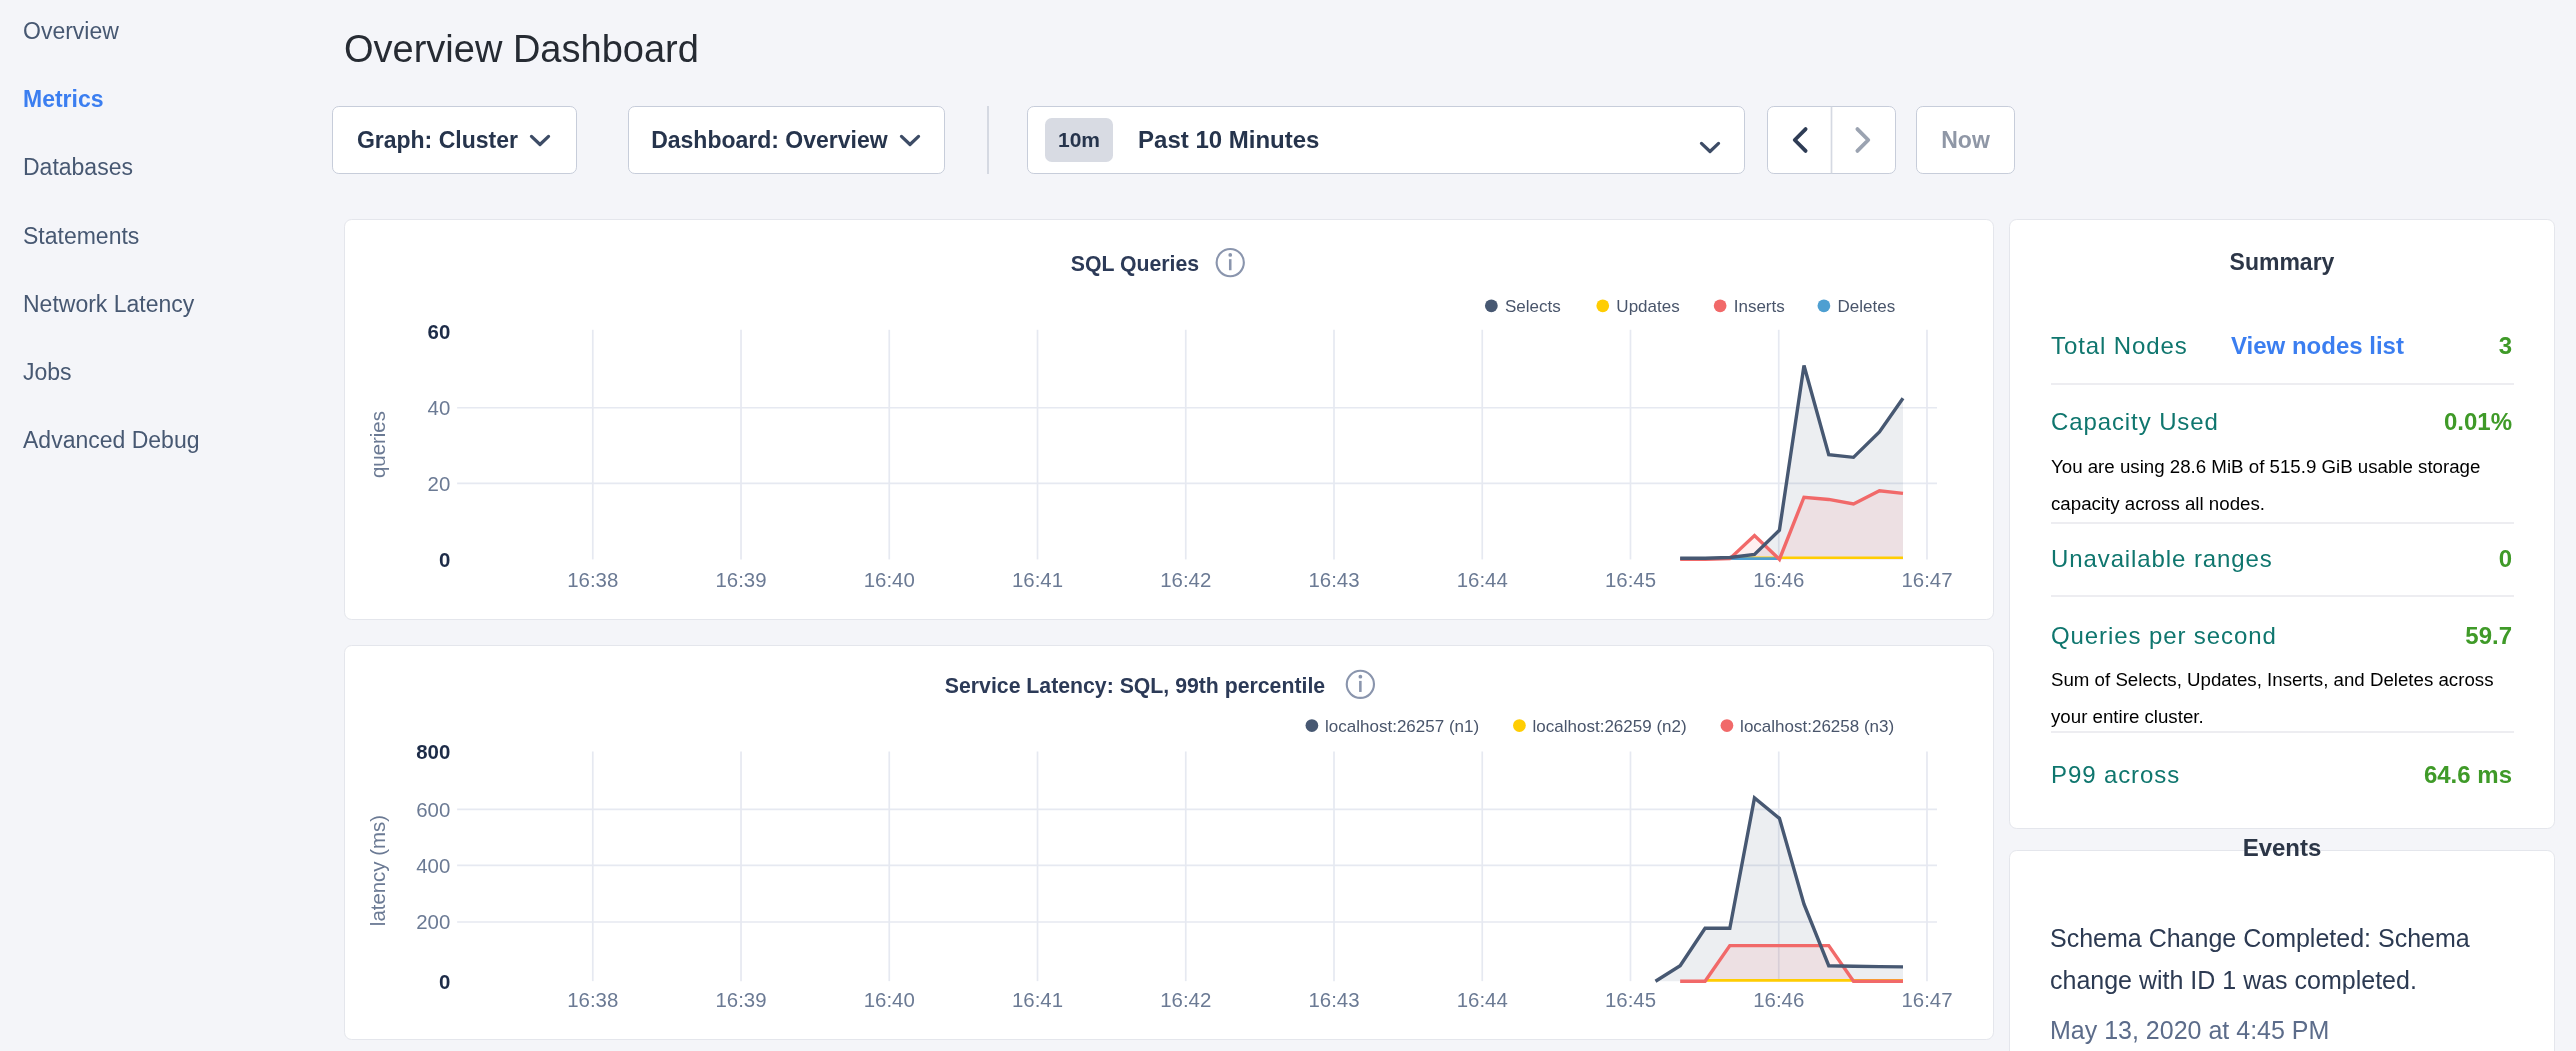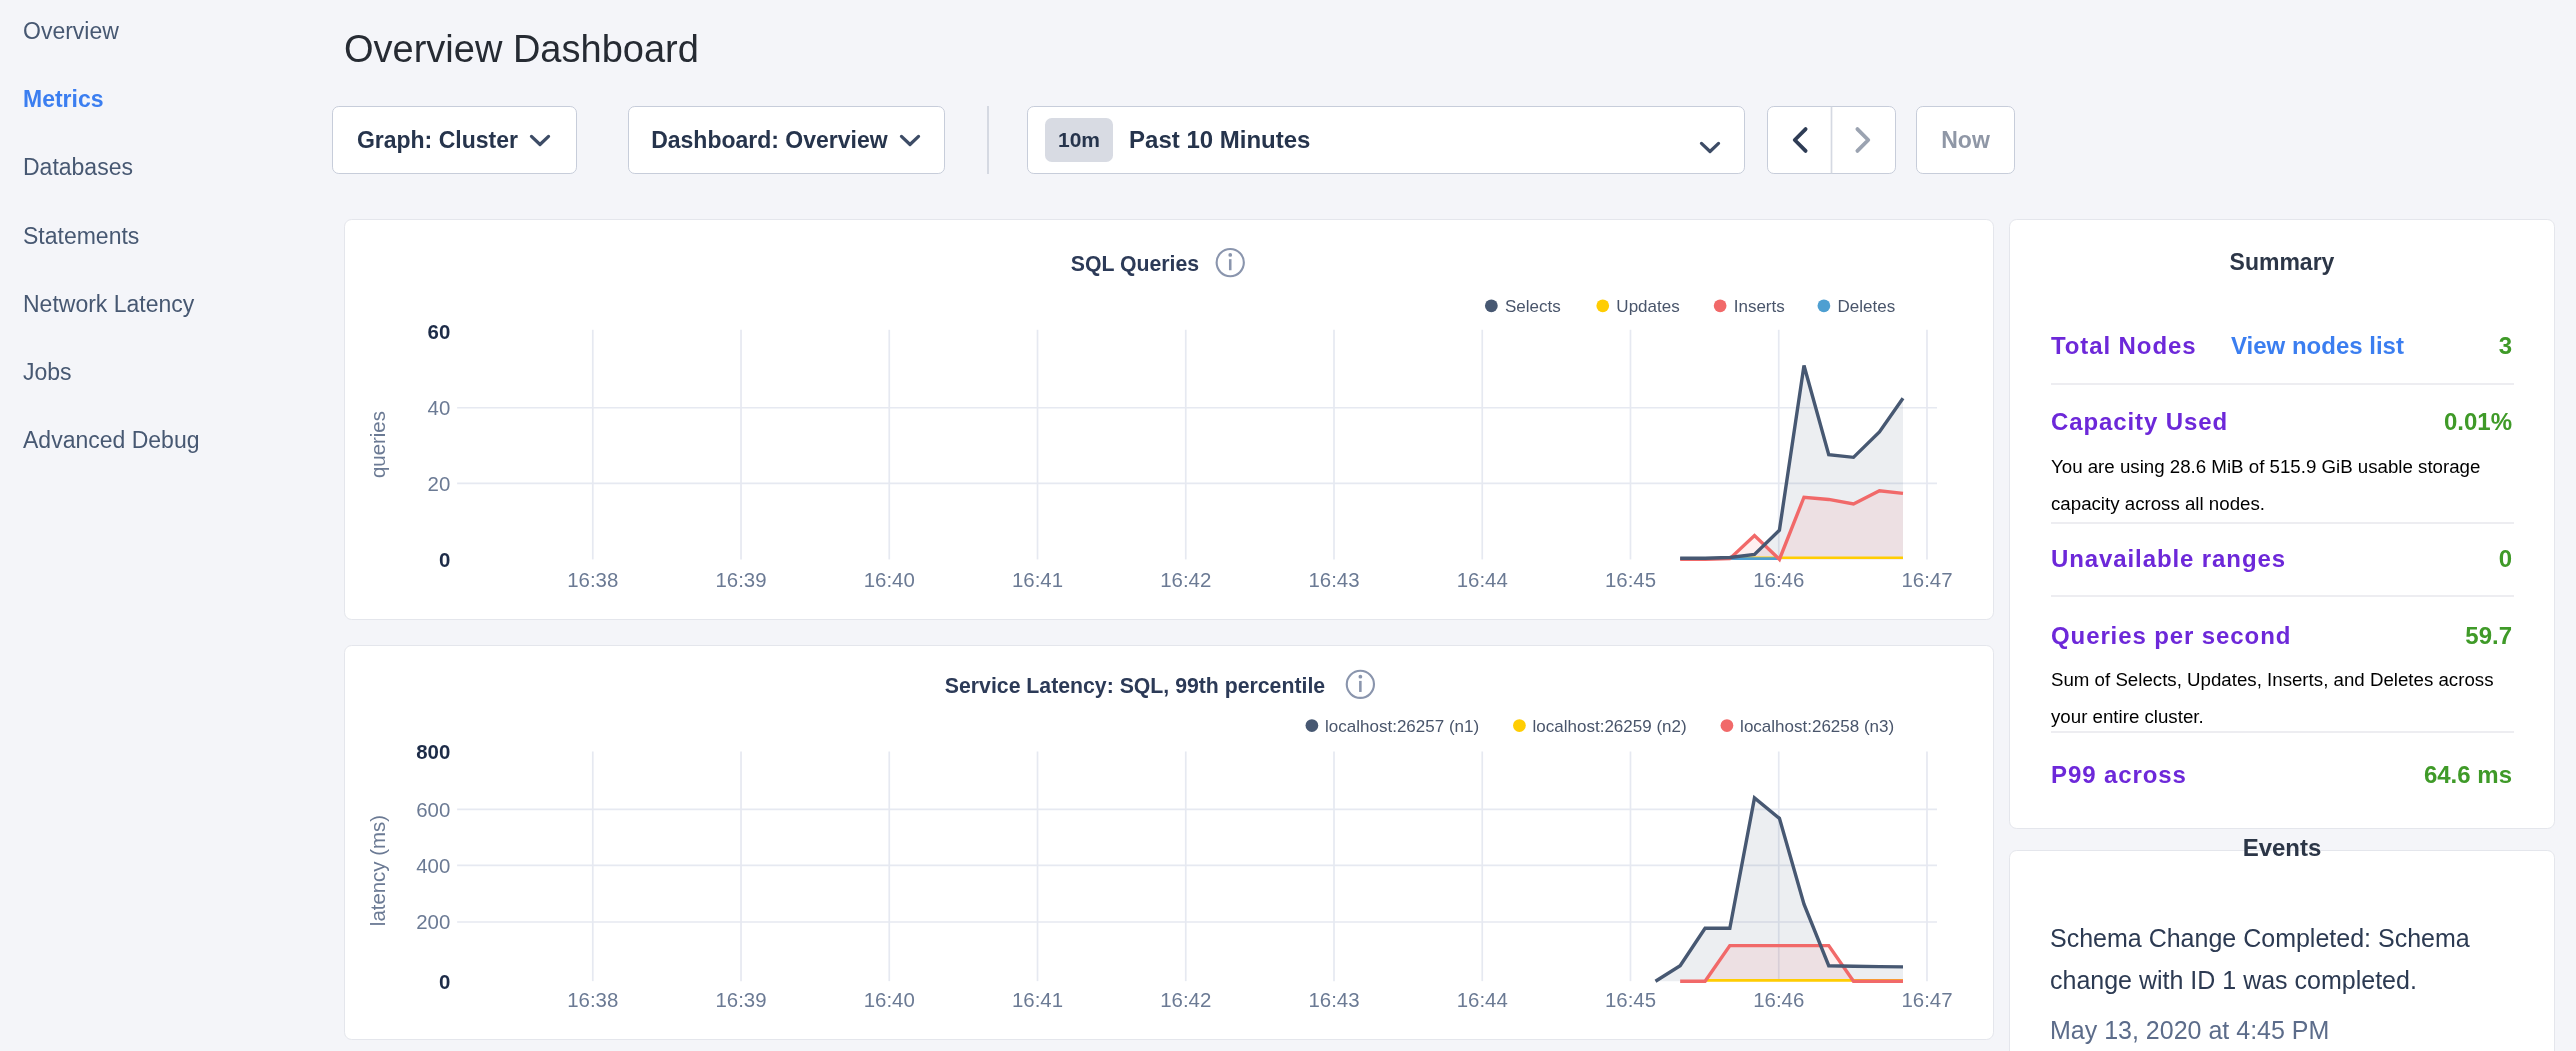--- a/index.html
+++ b/index.html
@@ -1,21 +1,21 @@
 <!DOCTYPE html>
 <html style="font-size:13.6px"><head><meta charset="utf-8"><style>
 * { margin:0; padding:0; box-sizing:border-box; }
 html,body { width:2576px; height:1051px; overflow:hidden; }
 body { background:#f4f5f9; font-family:"Liberation Sans", sans-serif; position:relative; }
 .abs { position:absolute; }
 .nav { font-size:23px; color:#475872; line-height:1; }
 .card { position:absolute; background:#fff; border:1.7px solid #e4e6ec; border-radius:7.7px; }
 .ctl { position:absolute; background:#fff; border:1.7px solid #c7cdda; border-radius:6.8px; height:68px; top:106px;
        display:flex; align-items:center; justify-content:center; font-weight:bold; font-size:23px; color:#26344c; }
-.hdr { font-size:24px; font-weight:bold; letter-spacing:0.9px; color:#6d28d9; line-height:1; }
+.hdr { font-size:24px; font-weight:normal; letter-spacing:0.9px; color:#0f766e; line-height:1; }
 .val { font-size:24px; font-weight:bold; color:#3f9a28; line-height:1; }
 .desc { font-size:18.7px; color:#000000; line-height:37px; }
 .divl { position:absolute; left:2051px; width:463px; height:1.7px; background:#ededf1; }
 </style></head>
 <body>
 <div class="abs nav" style="left:23px;top:20.4px">Overview</div>
 <div class="abs nav" style="left:23px;top:88px;color:#3b7ef0;font-weight:bold">Metrics</div>
 <div class="abs nav" style="left:23px;top:156px">Databases</div>
 <div class="abs nav" style="left:23px;top:225px">Statements</div>
 <div class="abs nav" style="left:23px;top:293px">Network Latency</div>
@@ -27,21 +27,21 @@
 <div class="ctl" style="left:332px;width:245px;gap:10.2px">Graph: Cluster <svg width="24" height="14.5" viewBox="0 0 28 17">
       <path d="M4 4 L14 13.5 L24 4" fill="none" stroke="#3d4c66" stroke-width="3.8" stroke-linecap="round" stroke-linejoin="round"></path>
     </svg></div>
 <div class="ctl" style="left:628px;width:317px;gap:10.2px">Dashboard: Overview <svg width="24" height="14.5" viewBox="0 0 28 17">
       <path d="M4 4 L14 13.5 L24 4" fill="none" stroke="#3d4c66" stroke-width="3.8" stroke-linecap="round" stroke-linejoin="round"></path>
     </svg></div>
 <div class="abs" style="left:987px;top:106px;width:1.7px;height:68px;background:#d5d9e2"></div>
 
 <div class="ctl" style="left:1027px;width:718px;justify-content:flex-start">
   <div style="background:#d8dbe3;border-radius:6.8px;height:44px;margin-left:17px;padding:0 13px;display:flex;align-items:center;font-size:21px">10m</div>
-  <div style="margin-left:16px;font-size:24px">Past 10 Minutes</div>
+  <div style="margin-left:25px;font-size:24px">Past 10 Minutes</div>
   <div style="position:absolute;right:22px;top:26px"><svg width="24" height="14.5" viewBox="0 0 28 17">
         <path d="M4 4 L14 13.5 L24 4" fill="none" stroke="#3d4c66" stroke-width="3.8" stroke-linecap="round" stroke-linejoin="round"></path>
       </svg></div>
 </div>
 
 <div class="ctl" style="left:1767px;width:129px">
   <svg width="129" height="68" viewBox="0 0 152 80">
     <line x1="76" y1="0" x2="76" y2="80" stroke="#d5d9e2" stroke-width="2"></line>
     <path d="M45 27 L32 40 L45 53" fill="none" stroke="#2e3c55" stroke-width="4.6" stroke-linecap="round" stroke-linejoin="round"></path>
     <path d="M107 27 L120 40 L107 53" fill="none" stroke="#9ba3b1" stroke-width="4.6" stroke-linecap="round" stroke-linejoin="round"></path>

